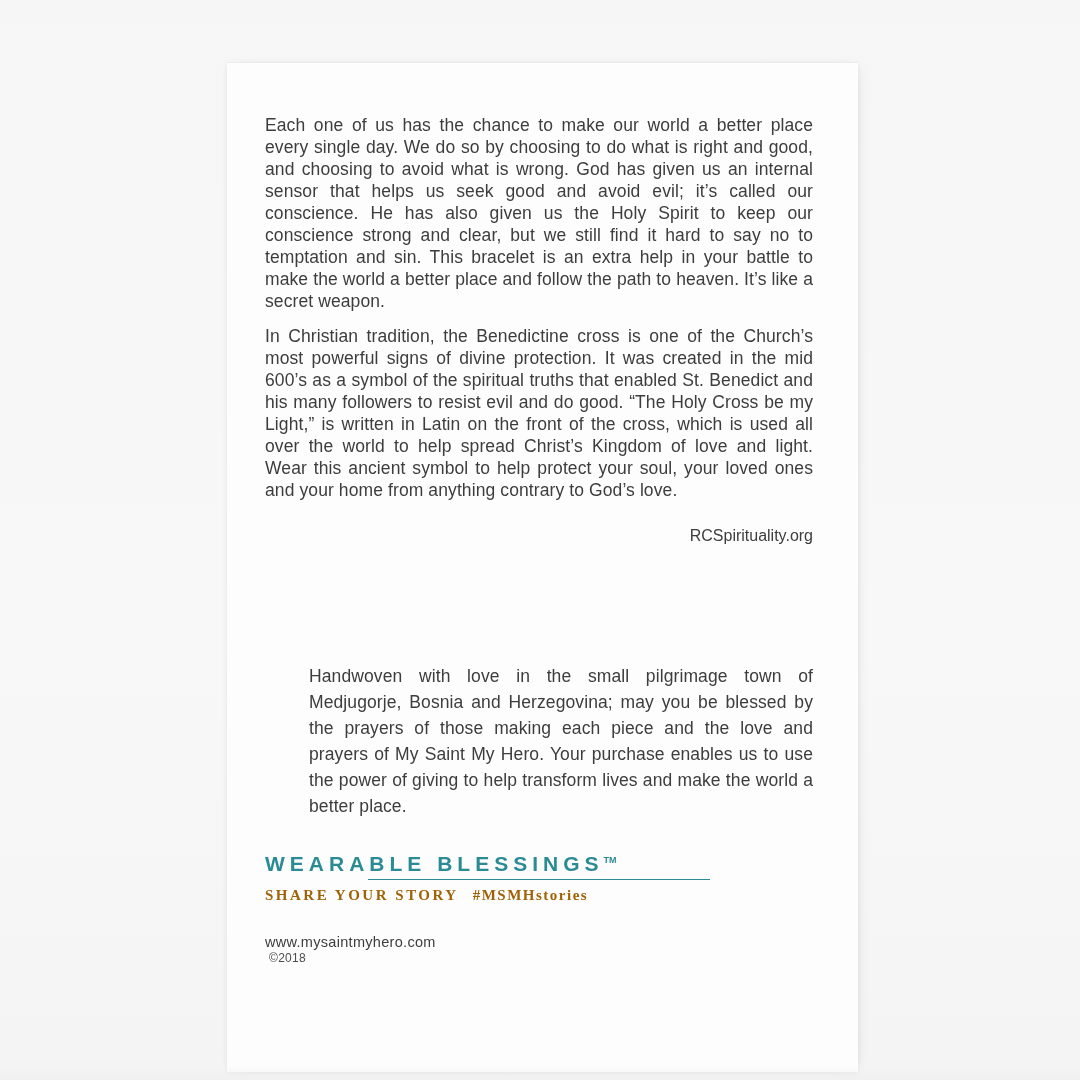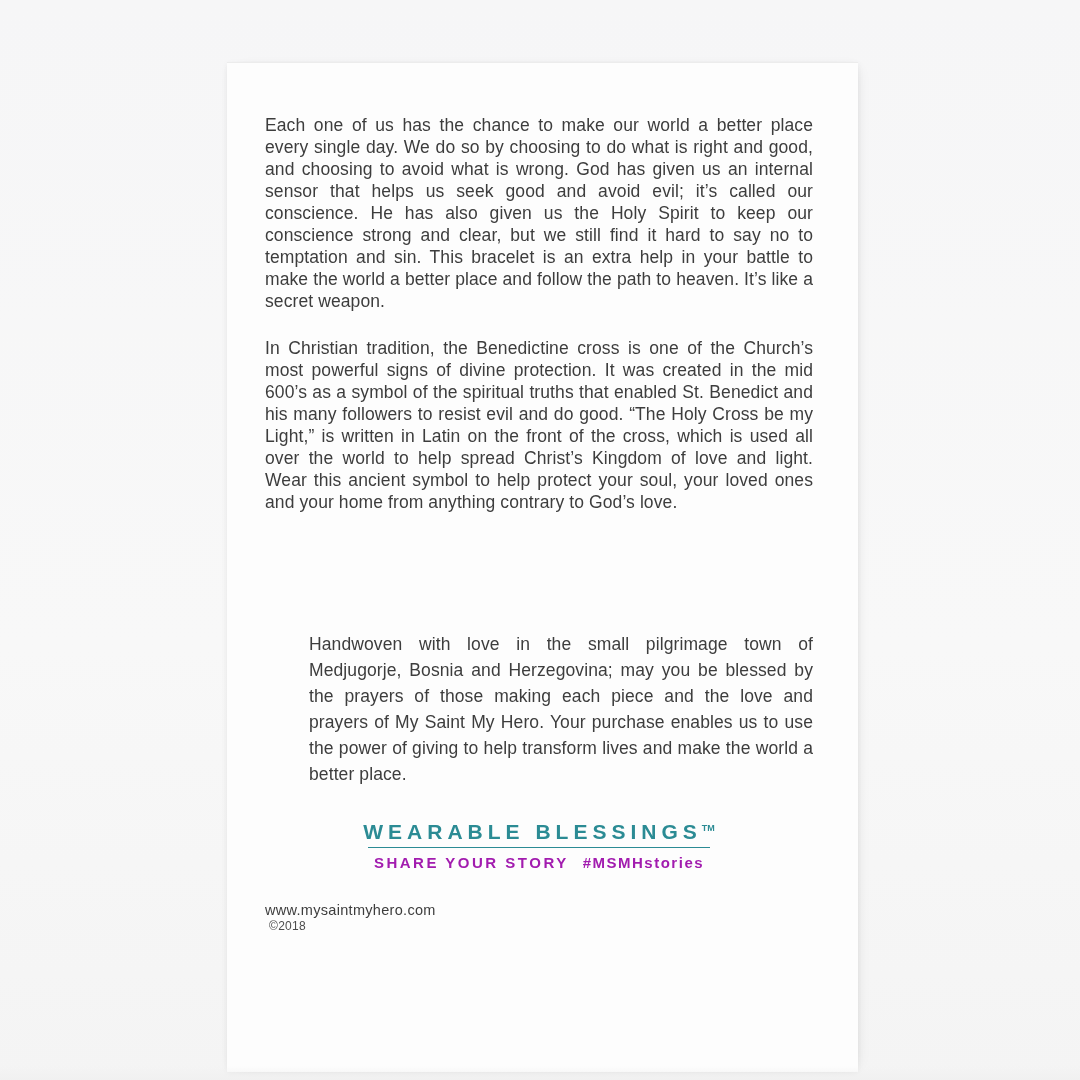--- a/index.html
+++ b/index.html
@@ -33,21 +33,21 @@
 
   .body-text {
     color: #3d3d3d;
     font-size: 17.5px;
     line-height: 22px;
     text-align: justify;
     text-justify: inter-word;
     letter-spacing: 0.1px;
   }
 
-  .para-1 { margin-bottom: 25px; }
+  .para-1 { margin-bottom: 13px; }
   .para-2 { margin-bottom: 9px; }
 
   .signature-block {
     margin-top: 25px;
     text-align: right;
     color: #464646;
   }
 
   .signature-line { line-height: 26px; }
 
@@ -72,21 +72,20 @@
   }
 
   .para-3 {
     margin-top: 118px;
     line-height: 26px;
     margin-left: 44px;
   }
 
   .brand-block {
     margin-top: 29px;
-    text-align: center;
   }
 
   .brand-wordmark {
     font-size: 21px;
     font-weight: bold;
     letter-spacing: 5px;
     line-height: 24px;
     white-space: nowrap;
   }
 
@@ -149,30 +148,31 @@
 
 <div class="stage">
 
   <div class="card">
 
     <p class="body-text para-1">Each one of us has the chance to make our world a better place every single day. We do so by choosing to do what is right and good, and choosing to avoid what is wrong. God has given us an internal sensor that helps us seek good and avoid evil; it’s called our conscience. He has also given us the Holy Spirit to keep our conscience strong and clear, but we still find it hard to say no to temptation and sin. This bracelet is an extra help in your battle to make the world a better place and follow the path to heaven. It’s like a secret weapon.</p>
 
     <p class="body-text para-2">In Christian tradition, the Benedictine cross is one of the Church’s most powerful signs of divine protection. It was created in the mid 600’s as a symbol of the spiritual truths that enabled St. Benedict and his many followers to resist evil and do good. “The Holy Cross be my Light,” is written in Latin on the front of the cross, which is used all over the world to help spread Christ’s Kingdom of love and light. Wear this ancient symbol to help protect your soul, your loved ones and your home from anything contrary to God’s love.</p>
 
     <div class="signature-block">
+      <div class="signature-site">RCSpirituality.org</div>
     </div>
 
     <p class="body-text para-3">Handwoven with love in the small pilgrimage town of Medjugorje, Bosnia and Herzegovina; may you be blessed by the prayers of those making each piece and the love and prayers of My Saint My Hero. Your purchase enables us to use the power of giving to help transform lives and make the world a better place.</p>
 
     <div class="brand-block">
       <div class="brand-wordmark accent" style="color: rgb(43, 139, 148);">
         <span>WEARABLE BLESSINGS</span><span class="brand-tm">TM</span>
       </div>
       <div class="brand-rule accent" style="color: rgb(43, 139, 148); border-color: rgb(43, 139, 148);"></div>
-      <div class="brand-tagline accent" style="color: #a21caf;">
+      <div class="brand-tagline accent" style="color: #a16207; font-family: Liberation Serif, serif;">
         <span class="tagline-left">SHARE YOUR STORY</span><span class="tagline-right">#MSMHstories</span>
       </div>
     </div>
 
     <div class="footer-row">
       <span class="copyright">©2018</span>
       <div class="site-url">www.mysaintmyhero.com</div>
     </div>
 
   </div>

